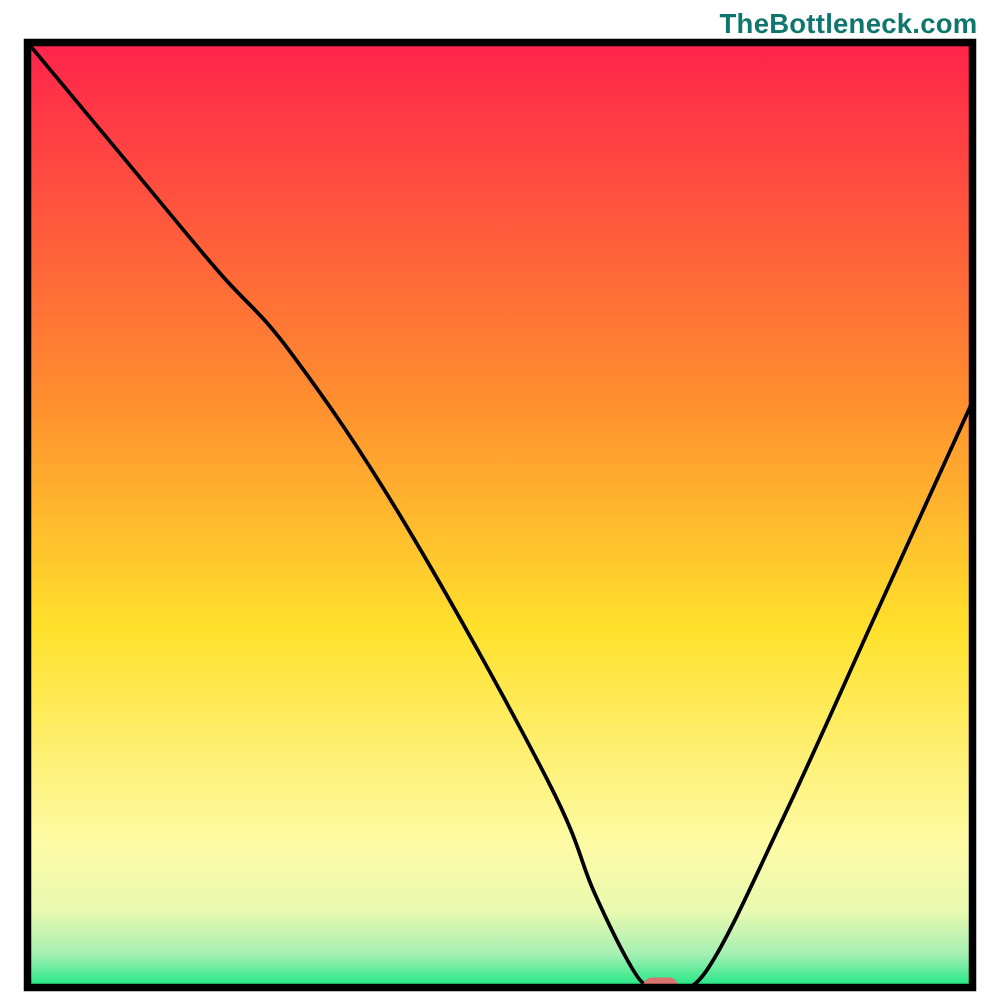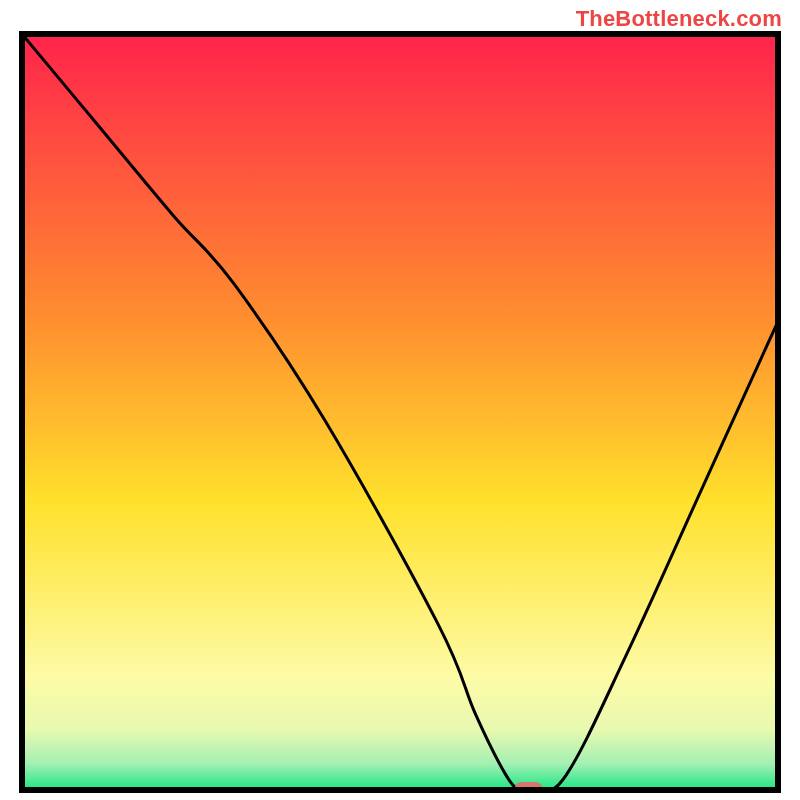--- a/index.html
+++ b/index.html
@@ -14,21 +14,21 @@
     position: relative;
     width: 800px;
     height: 800px;
   }
   .attribution {
     position: absolute;
     top: 6px;
     right: 18px;
     font-size: 22px;
     font-weight: 600;
-    color: #ef4444;
+    color: #0f766e;
     letter-spacing: 0.2px;
   }
   svg.plot {
     position: absolute;
     left: 0;
     top: 0;
     width: 800px;
     height: 800px;
   }
 </style>

